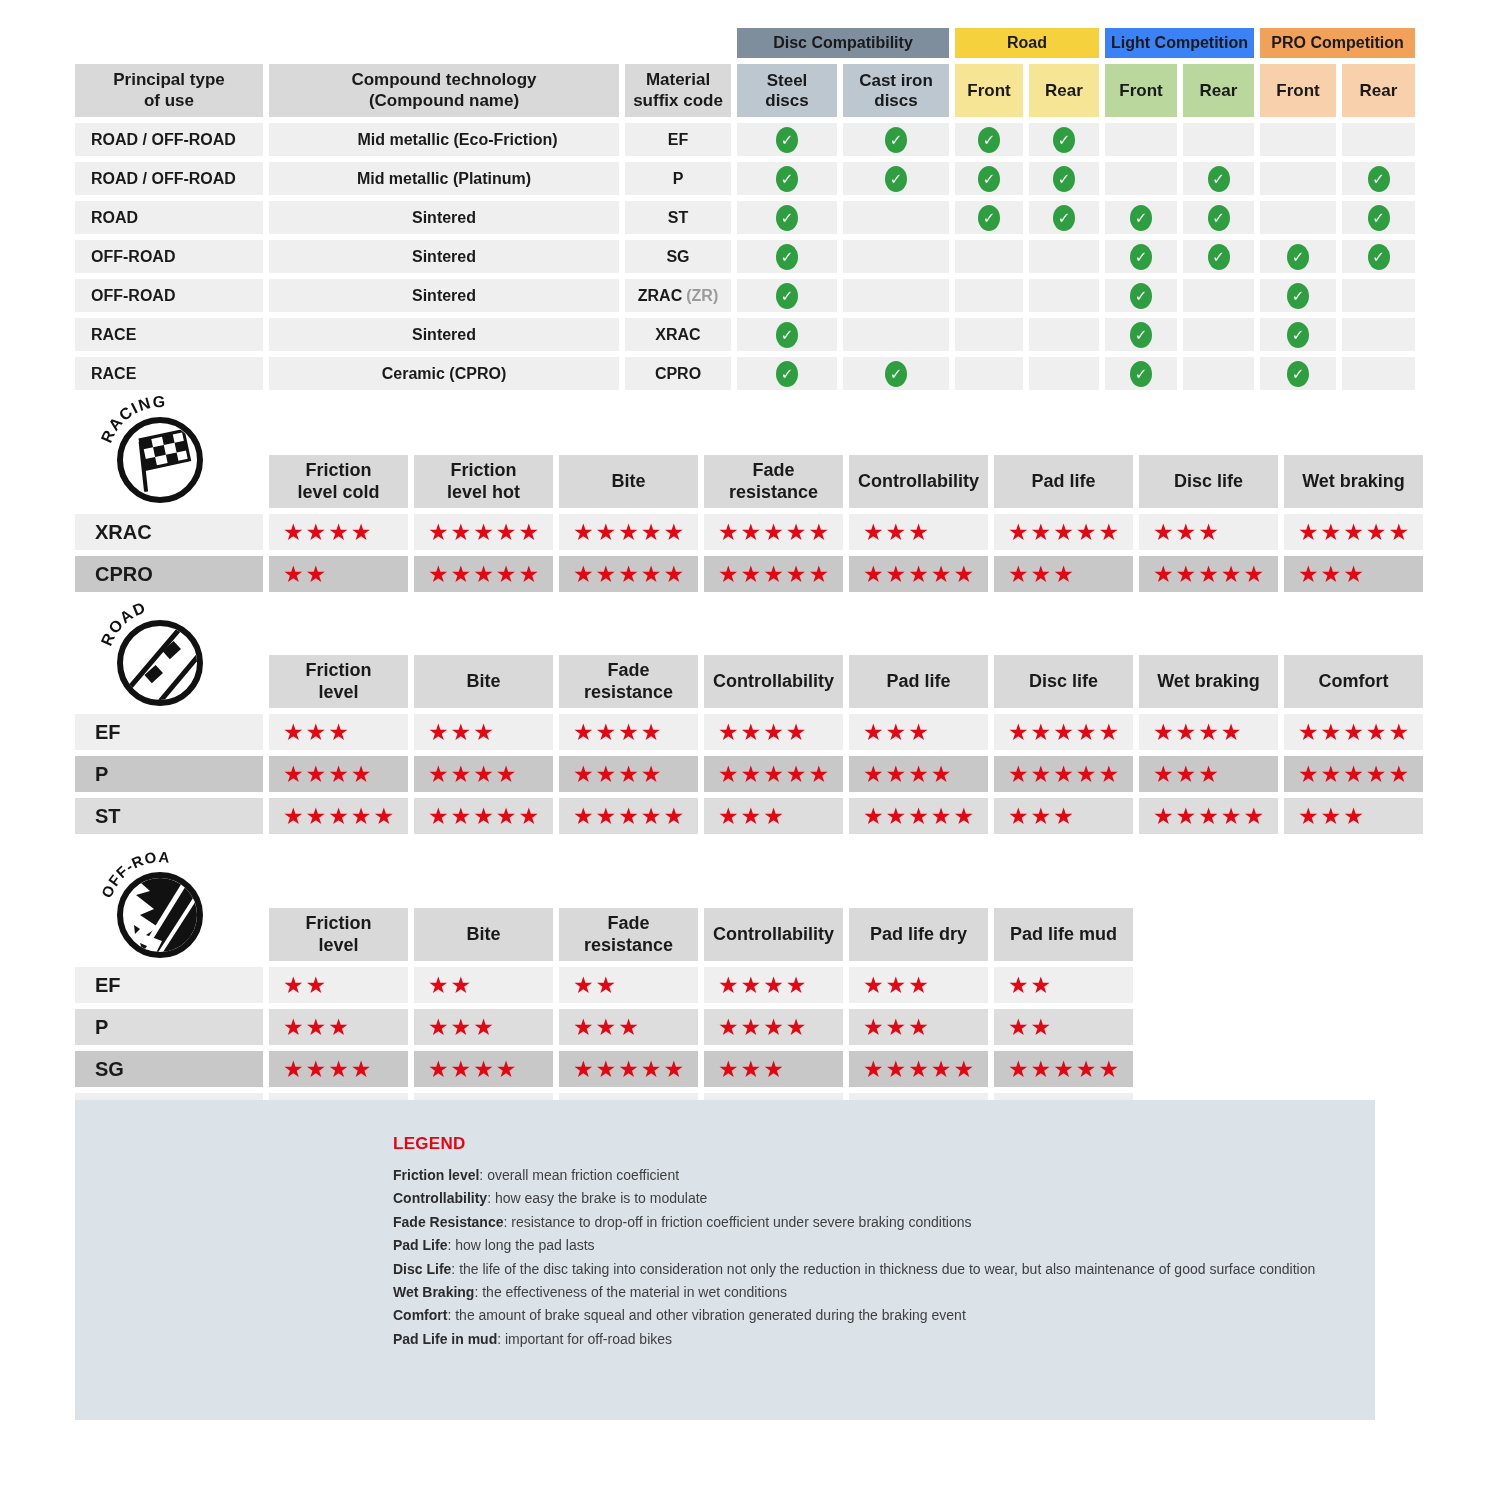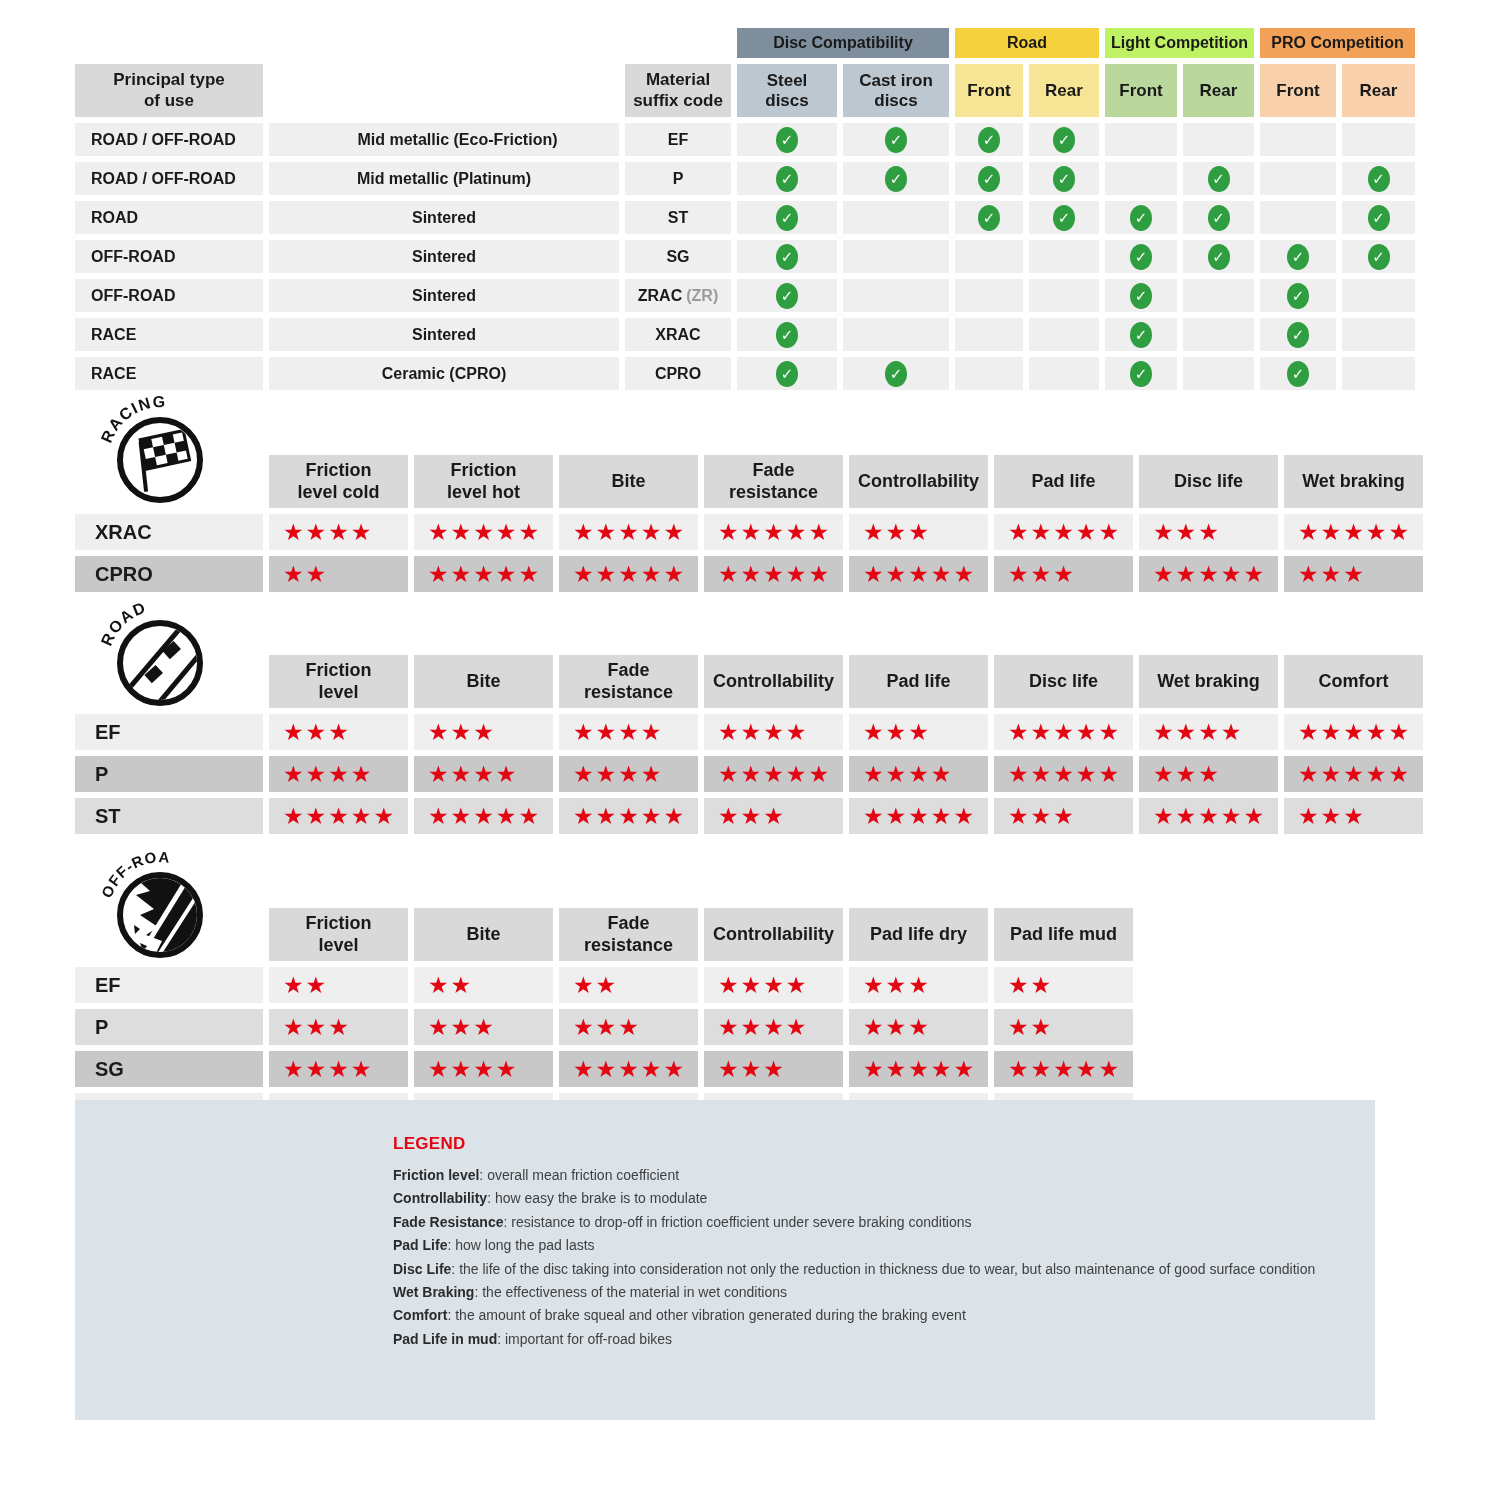--- a/index.html
+++ b/index.html
@@ -7,21 +7,21 @@
        font-family:"Liberation Sans","DejaVu Sans",sans-serif;color:#1a1a1a;}
   .abs{position:absolute;}
   .cell{display:flex;align-items:center;justify-content:center;text-align:center;}
   
   #compat{left:75px;top:28px;width:1346px;display:grid;
           grid-template-columns:188px 350px 106px 100px 106px 68px 70px 72px 71px 76px 73px;
           grid-template-rows:30px 53px repeat(7,33px);gap:6px;}
   #compat .group{font-size:16px;font-weight:700;}
   .g-disc{background:#7E8E9C;}   .s-disc{background:#BDC7CF;}
   .g-road{background:#F5D23D;}   .s-road{background:#F6E594;}
-  .g-light{background:#bef264;}  .s-light{background:#BAD79E;}
+  .g-light{background:#3b82f6;}  .s-light{background:#BAD79E;}
   .g-pro{background:#F2A159;}    .s-pro{background:#F8D0AC;}
   #compat .hdr{background:#D9D9D9;font-size:17px;font-weight:700;line-height:1.18;white-space:pre-line;}
   #compat .sub{font-size:17px;font-weight:700;line-height:1.15;white-space:pre-line;}
   #compat .rowcell{background:#EFEFEF;font-size:16px;font-weight:600;}
   #compat .usecell{justify-content:flex-start;padding-left:16px;}
   .codenote{color:#9B9B9B;margin-left:4px;font-weight:700;}
   .check{width:22px;height:26px;border-radius:50%;background:#2F9E41;color:#fff;
          display:flex;align-items:center;justify-content:center;font-size:15px;font-weight:700;}
   
   .rt{display:grid;gap:6px;}
@@ -53,20 +53,22 @@
 </head>
 <body>
 
 <div id="compat" class="abs">
     <div class="cell group g-disc" style="grid-area: 1 / 4 / auto / span 2;">Disc Compatibility</div>
     <div class="cell group g-road" style="grid-area: 1 / 6 / auto / span 2;">Road</div>
     <div class="cell group g-light" style="grid-area: 1 / 8 / auto / span 2;">Light Competition</div>
     <div class="cell group g-pro" style="grid-area: 1 / 10 / auto / span 2;">PRO Competition</div>
     <div class="cell hdr" style="grid-area: 2 / 1;">Principal type
 of use</div>
+    <div class="cell hdr" style="grid-area: 2 / 2;">Compound technology
+(Compound name)</div>
     <div class="cell hdr" style="grid-area: 2 / 3;">Material
 suffix code</div>
     <div class="cell sub s-disc" style="grid-area: 2 / 4;">Steel
 discs</div>
     <div class="cell sub s-disc" style="grid-area: 2 / 5;">Cast iron
 discs</div>
     <div class="cell sub s-road" style="grid-area: 2 / 6;">Front</div>
     <div class="cell sub s-road" style="grid-area: 2 / 7;">Rear</div>
     <div class="cell sub s-light" style="grid-area: 2 / 8;">Front</div>
     <div class="cell sub s-light" style="grid-area: 2 / 9;">Rear</div>

